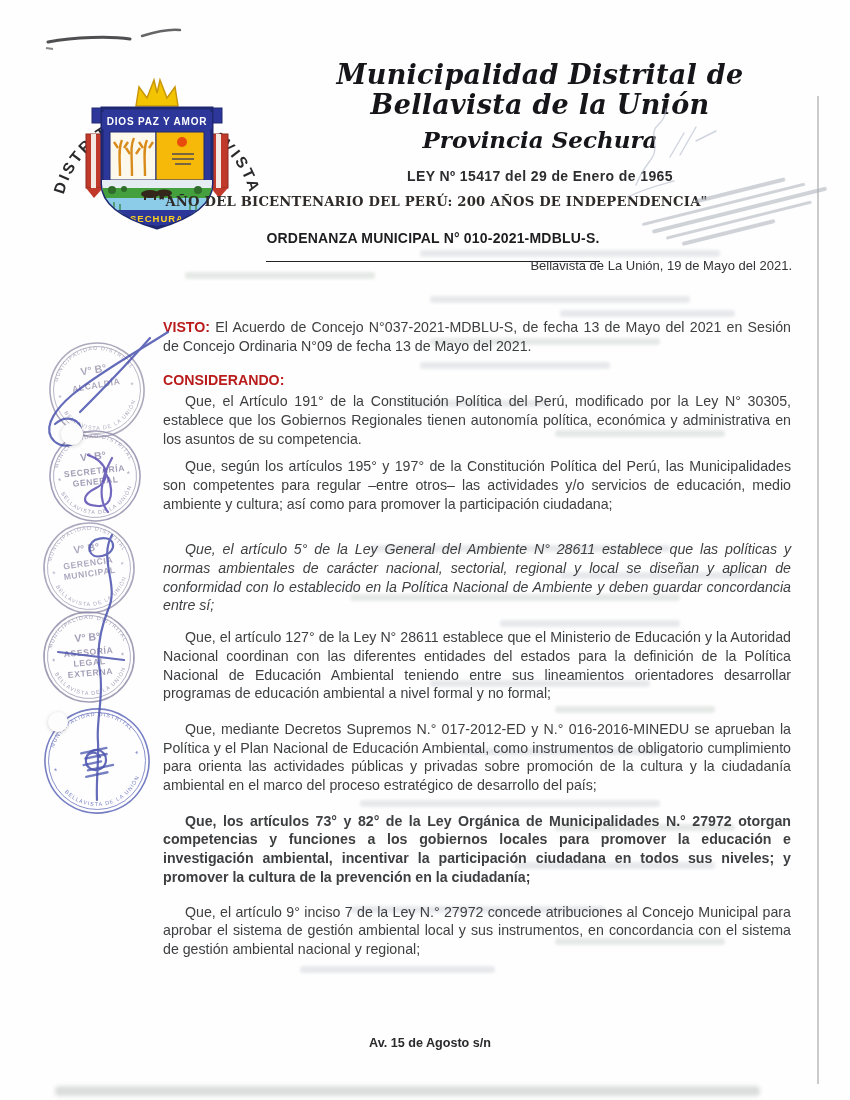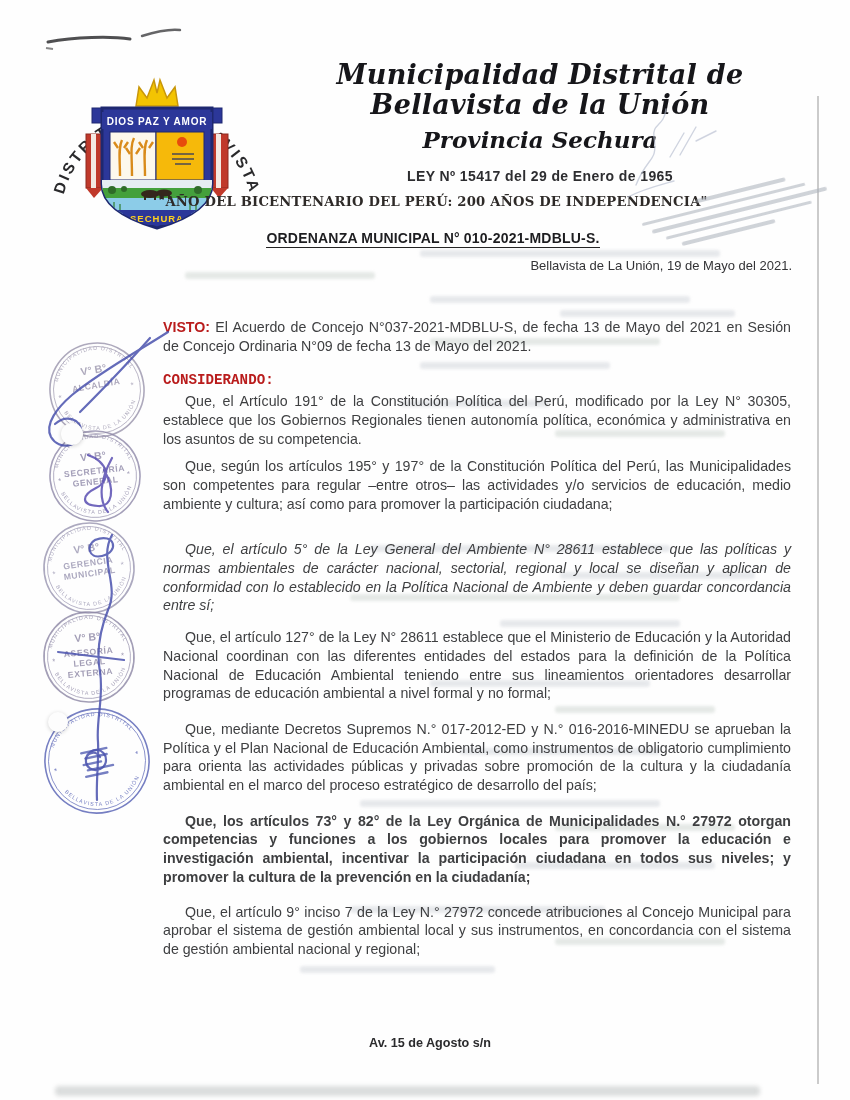--- a/index.html
+++ b/index.html
@@ -10,21 +10,21 @@
   .titleblock{position:absolute;left:264px;top:60px;width:552px;text-align:center;color:#16161a;}
   .title-script{font-family:"DejaVu Serif",serif;font-style:italic;font-weight:bold;font-size:27px;
                 line-height:30px;letter-spacing:.3px;}
   .subtitle-script{font-family:"DejaVu Serif",serif;font-style:italic;font-weight:bold;font-size:23px;
                    margin-top:6px;}
   .law-line{font-size:14px;font-weight:bold;color:#2d2d30;margin-top:15px;letter-spacing:.4px;}
   .mottoblock{position:absolute;left:150px;top:194px;width:566px;text-align:center;}
   .year-motto{font-family:"DejaVu Serif",serif;font-weight:bold;font-size:13.2px;color:#2e2a28;
               letter-spacing:.2px;}
   .ordinance{display:inline-block;font-size:14px;font-weight:bold;color:#1d1d20;margin-top:3px;
-             border-bottom:1.6px solid #222;padding-bottom:1px;letter-spacing:.2px;text-align:right;}
+             border-bottom:1.6px solid #222;padding-bottom:15px;letter-spacing:.2px;text-align:right;}
   
   .dateline{position:absolute;right:58px;top:258px;font-size:13px;color:#333336;}
   .addressee{position:absolute;left:163px;top:288px;font-size:14.2px;font-weight:bold;color:#2b2b2e;}
   .body-text{position:absolute;left:163px;top:318px;width:628px;font-size:14.2px;line-height:18.7px;
              color:#3e3f41;z-index:3;}
   .para{text-align:justify;margin:0;}
   .para .lead{font-weight:bold;color:#b91c1c;}
   .para.indent{text-indent:22px;}
   .para.italic{font-style:italic;}
   
@@ -154,21 +154,21 @@
     <div style="width:168px;"></div>
     <div style="width:180px;margin-left:8px;"></div>
     <div style="width:150px;margin-left:20px;"></div>
     <div style="width:96px;margin-left:34px;"></div>
   </div>
 
   <div class="dateline">Bellavista de La Unión, 19 de Mayo del 2021.</div>
 
   <div class="body-text" id="paragraphs">
       <p class="para" style="margin-bottom: 16px;"><span class="lead">VISTO:</span> El Acuerdo de Concejo N°037-2021-MDBLU-S, de fecha 13 de Mayo del 2021 en  Sesión de Concejo Ordinaria N°09  de fecha 13 de Mayo del 2021.</p>
-      <p class="para" style="margin-bottom: 2px; font-family: Liberation Mono, monospace;"><span class="lead">CONSIDERANDO:</span></p>
+      <p class="para" style="margin-bottom: 2px;"><span class="lead">CONSIDERANDO:</span></p>
       <p class="para indent" style="margin-bottom: 9px;">Que, el Artículo 191° de la Constitución Política del Perú, modificado por la Ley N° 30305, establece que los Gobiernos Regionales tienen  autonomía política, económica y administrativa en los asuntos de su competencia.</p>
       <p class="para indent" style="margin-bottom: 27px;">Que, según los artículos 195° y 197° de la Constitución Política del Perú, las Municipalidades son competentes para regular –entre otros– las actividades y/o servicios de educación, medio ambiente y cultura; así como para promover la participación ciudadana;</p>
       <p class="para indent italic" style="margin-bottom: 13px;">Que, el artículo 5° de la Ley General del Ambiente N° 28611 establece que las políticas y normas ambientales de carácter nacional, sectorial, regional y local se diseñan y aplican de conformidad con lo establecido en la Política Nacional de Ambiente y deben guardar concordancia entre sí;</p>
       <p class="para indent" style="margin-bottom: 17px;">Que, el artículo 127° de la Ley N° 28611 establece que el Ministerio de Educación y la Autoridad Nacional coordinan con las diferentes entidades del estados para la definición de la Política Nacional de Educación Ambiental teniendo entre sus lineamientos orientadores desarrollar programas de educación ambiental a nivel formal y no formal;</p>
       <p class="para indent" style="margin-bottom: 17px;">Que, mediante Decretos Supremos N.° 017-2012-ED y N.° 016-2016-MINEDU se aprueban la Política y el Plan Nacional de Educación Ambiental, como instrumentos de obligatorio cumplimiento para orienta las actividades públicas y privadas sobre promoción de la cultura y la ciudadanía ambiental en el marco del proceso estratégico de desarrollo del país;</p>
       <p class="para indent" style="margin-bottom: 16px; font-weight: bold;">Que, los artículos 73° y 82° de la Ley Orgánica de Municipalidades N.° 27972 otorgan competencias y funciones a los gobiernos locales para promover la educación e investigación ambiental, incentivar la participación ciudadana en todos sus niveles; y promover la cultura de la prevención en la ciudadanía;</p>
       <p class="para indent" style="margin-bottom: 0px;">Que, el artículo 9° inciso 7 de la Ley N.° 27972 concede atribuciones al Concejo Municipal para aprobar el sistema de gestión ambiental local y sus instrumentos, en concordancia con el sistema de gestión ambiental nacional y regional;</p>
     </div>
 
   <div id="stamps">

